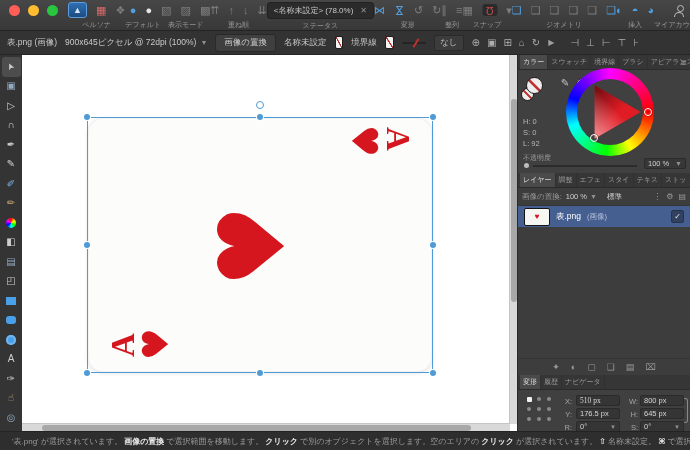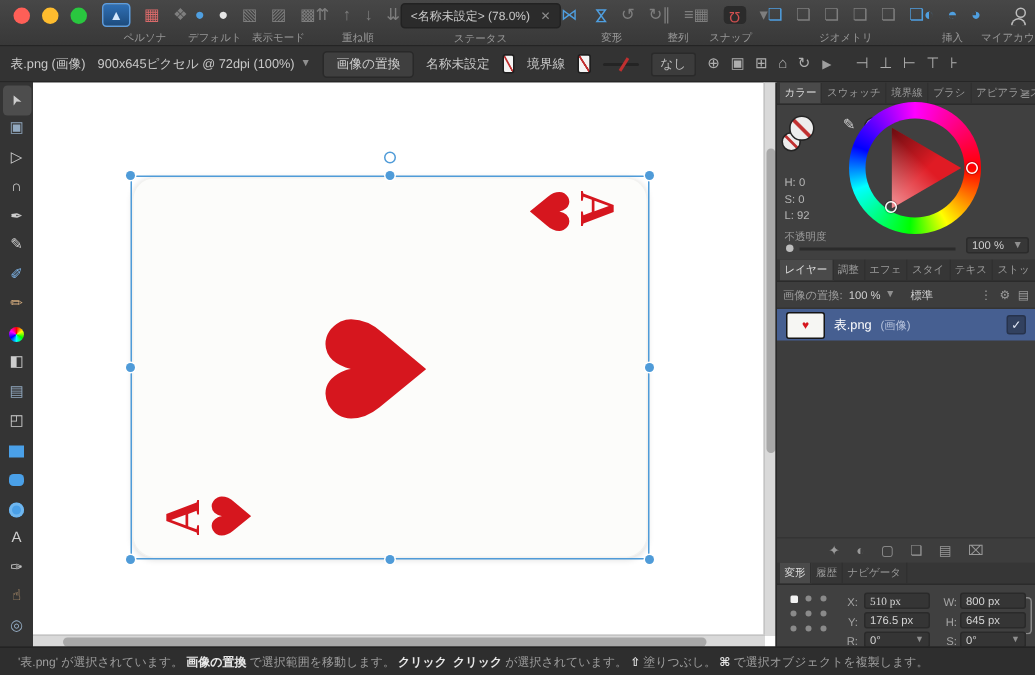--- a/index.html
+++ b/index.html
@@ -498,20 +498,21 @@
         <span class="tlink" data-name="link-dimensions-icon"></span>
       </div>
     </div>
   </div>
 
   <div id="status-bar" data-name="status-bar">
       <span class="seg" data-name="status-seg-0">'表.png' が選択されています。</span>
       <span class="seg bold" data-name="status-seg-1">画像の置換</span>
       <span class="seg" data-name="status-seg-2">で選択範囲を移動します。</span>
       <span class="seg bold" data-name="status-seg-3">クリック</span>
+      <span class="seg" data-name="status-seg-4">で別のオブジェクトを選択します。空のエリアの</span>
       <span class="seg bold" data-name="status-seg-5">クリック</span>
       <span class="seg" data-name="status-seg-6">が選択されています。</span>
       <span class="seg bold" data-name="status-seg-7">⇧</span>
-      <span class="seg" data-name="status-seg-8">塗りつぶし。</span>
+      <span class="seg" data-name="status-seg-8">名称未設定。</span>
       <span class="seg bold" data-name="status-seg-9">⌘</span>
       <span class="seg" data-name="status-seg-10">で選択オブジェクトを複製します。</span>
     </div>
 </div>
 
 </body></html>

